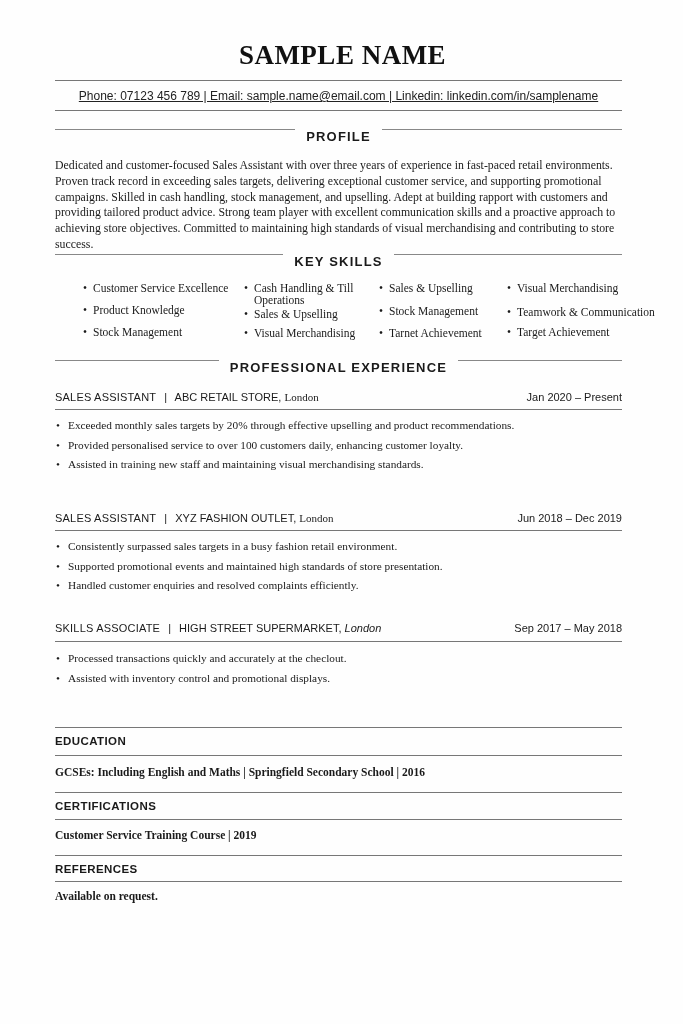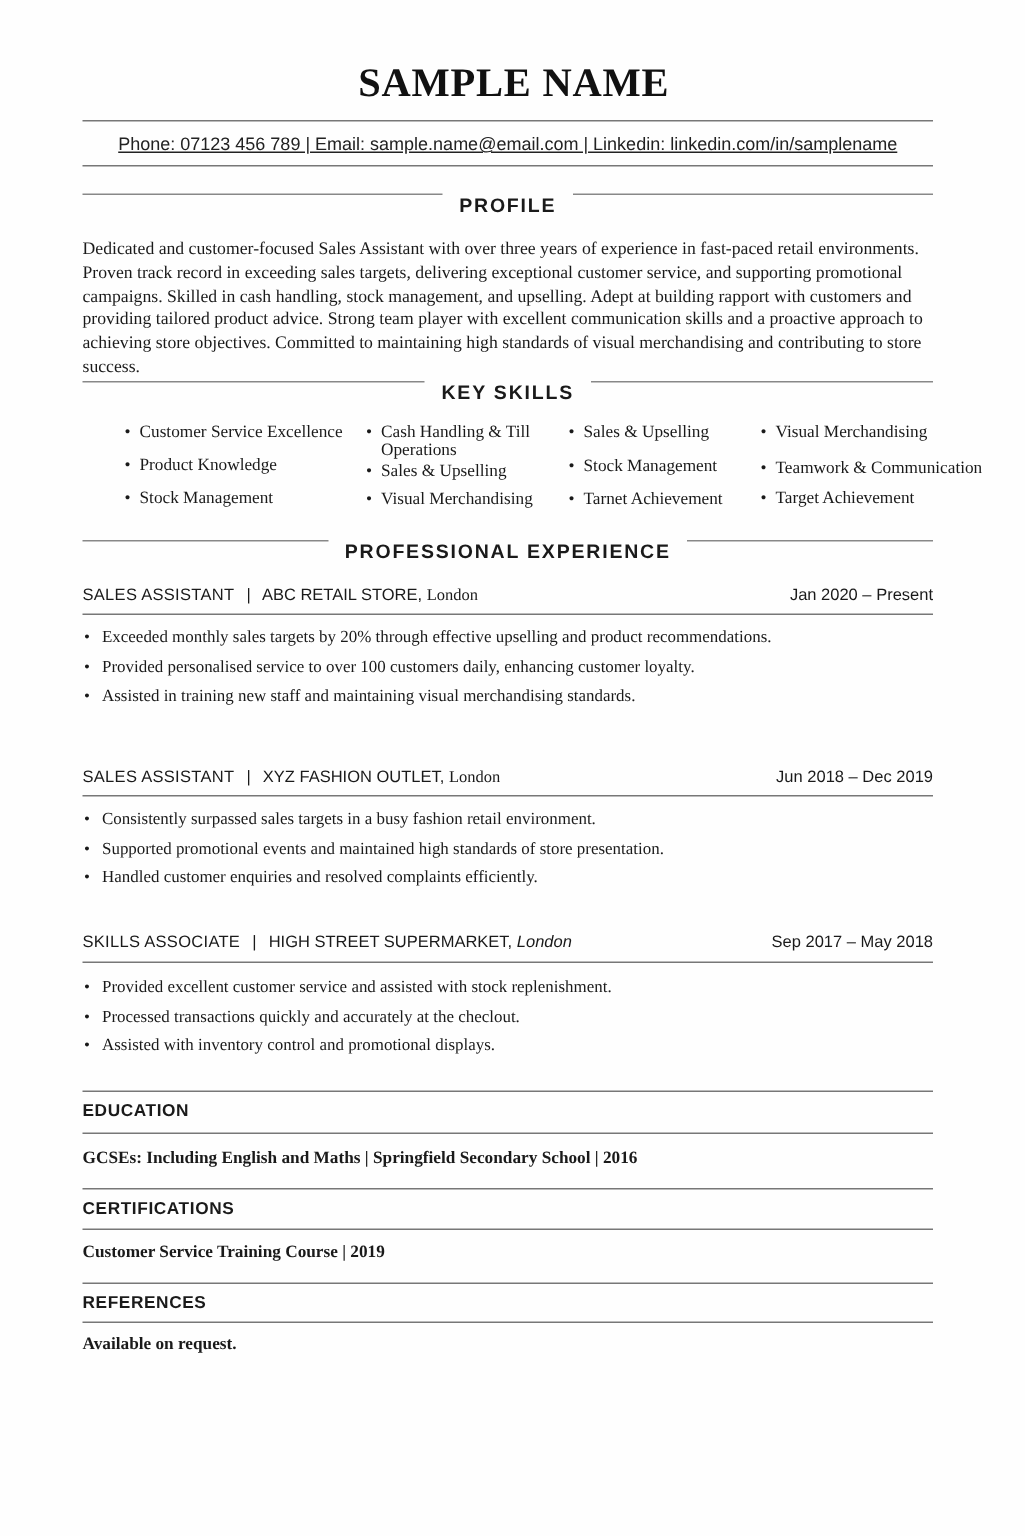--- a/index.html
+++ b/index.html
@@ -107,21 +107,20 @@
 
   <div class="job-head" style="top:622px">
     <span class="role">SKILLS ASSOCIATE</span>
     <span style="margin:0 5px">|</span>
     <span>HIGH STREET SUPERMARKET,</span>
     <span style="font-style:italic">London</span>
     <span class="dates">Sep 2017 – May 2018</span>
   </div>
   <div class="rule" style="top:641px"></div>
   <ul class="bullets" style="top:652px">
-    <li>Provided excellent customer service and assisted with stock replenishment.</li>
     <li>Processed transactions quickly and accurately at the checlout.</li>
     <li>Assisted with inventory control and promotional displays.</li>
   </ul>
 
   <div class="rule" style="top:727px"></div>
   <div class="plain-head" style="top:735px">EDUCATION</div>
   <div class="rule" style="top:755px"></div>
   <div class="plain-text" style="top:766px">GCSEs: Including English and Maths | Springfield Secondary School | 2016</div>
 
   <div class="rule" style="top:792px"></div>

